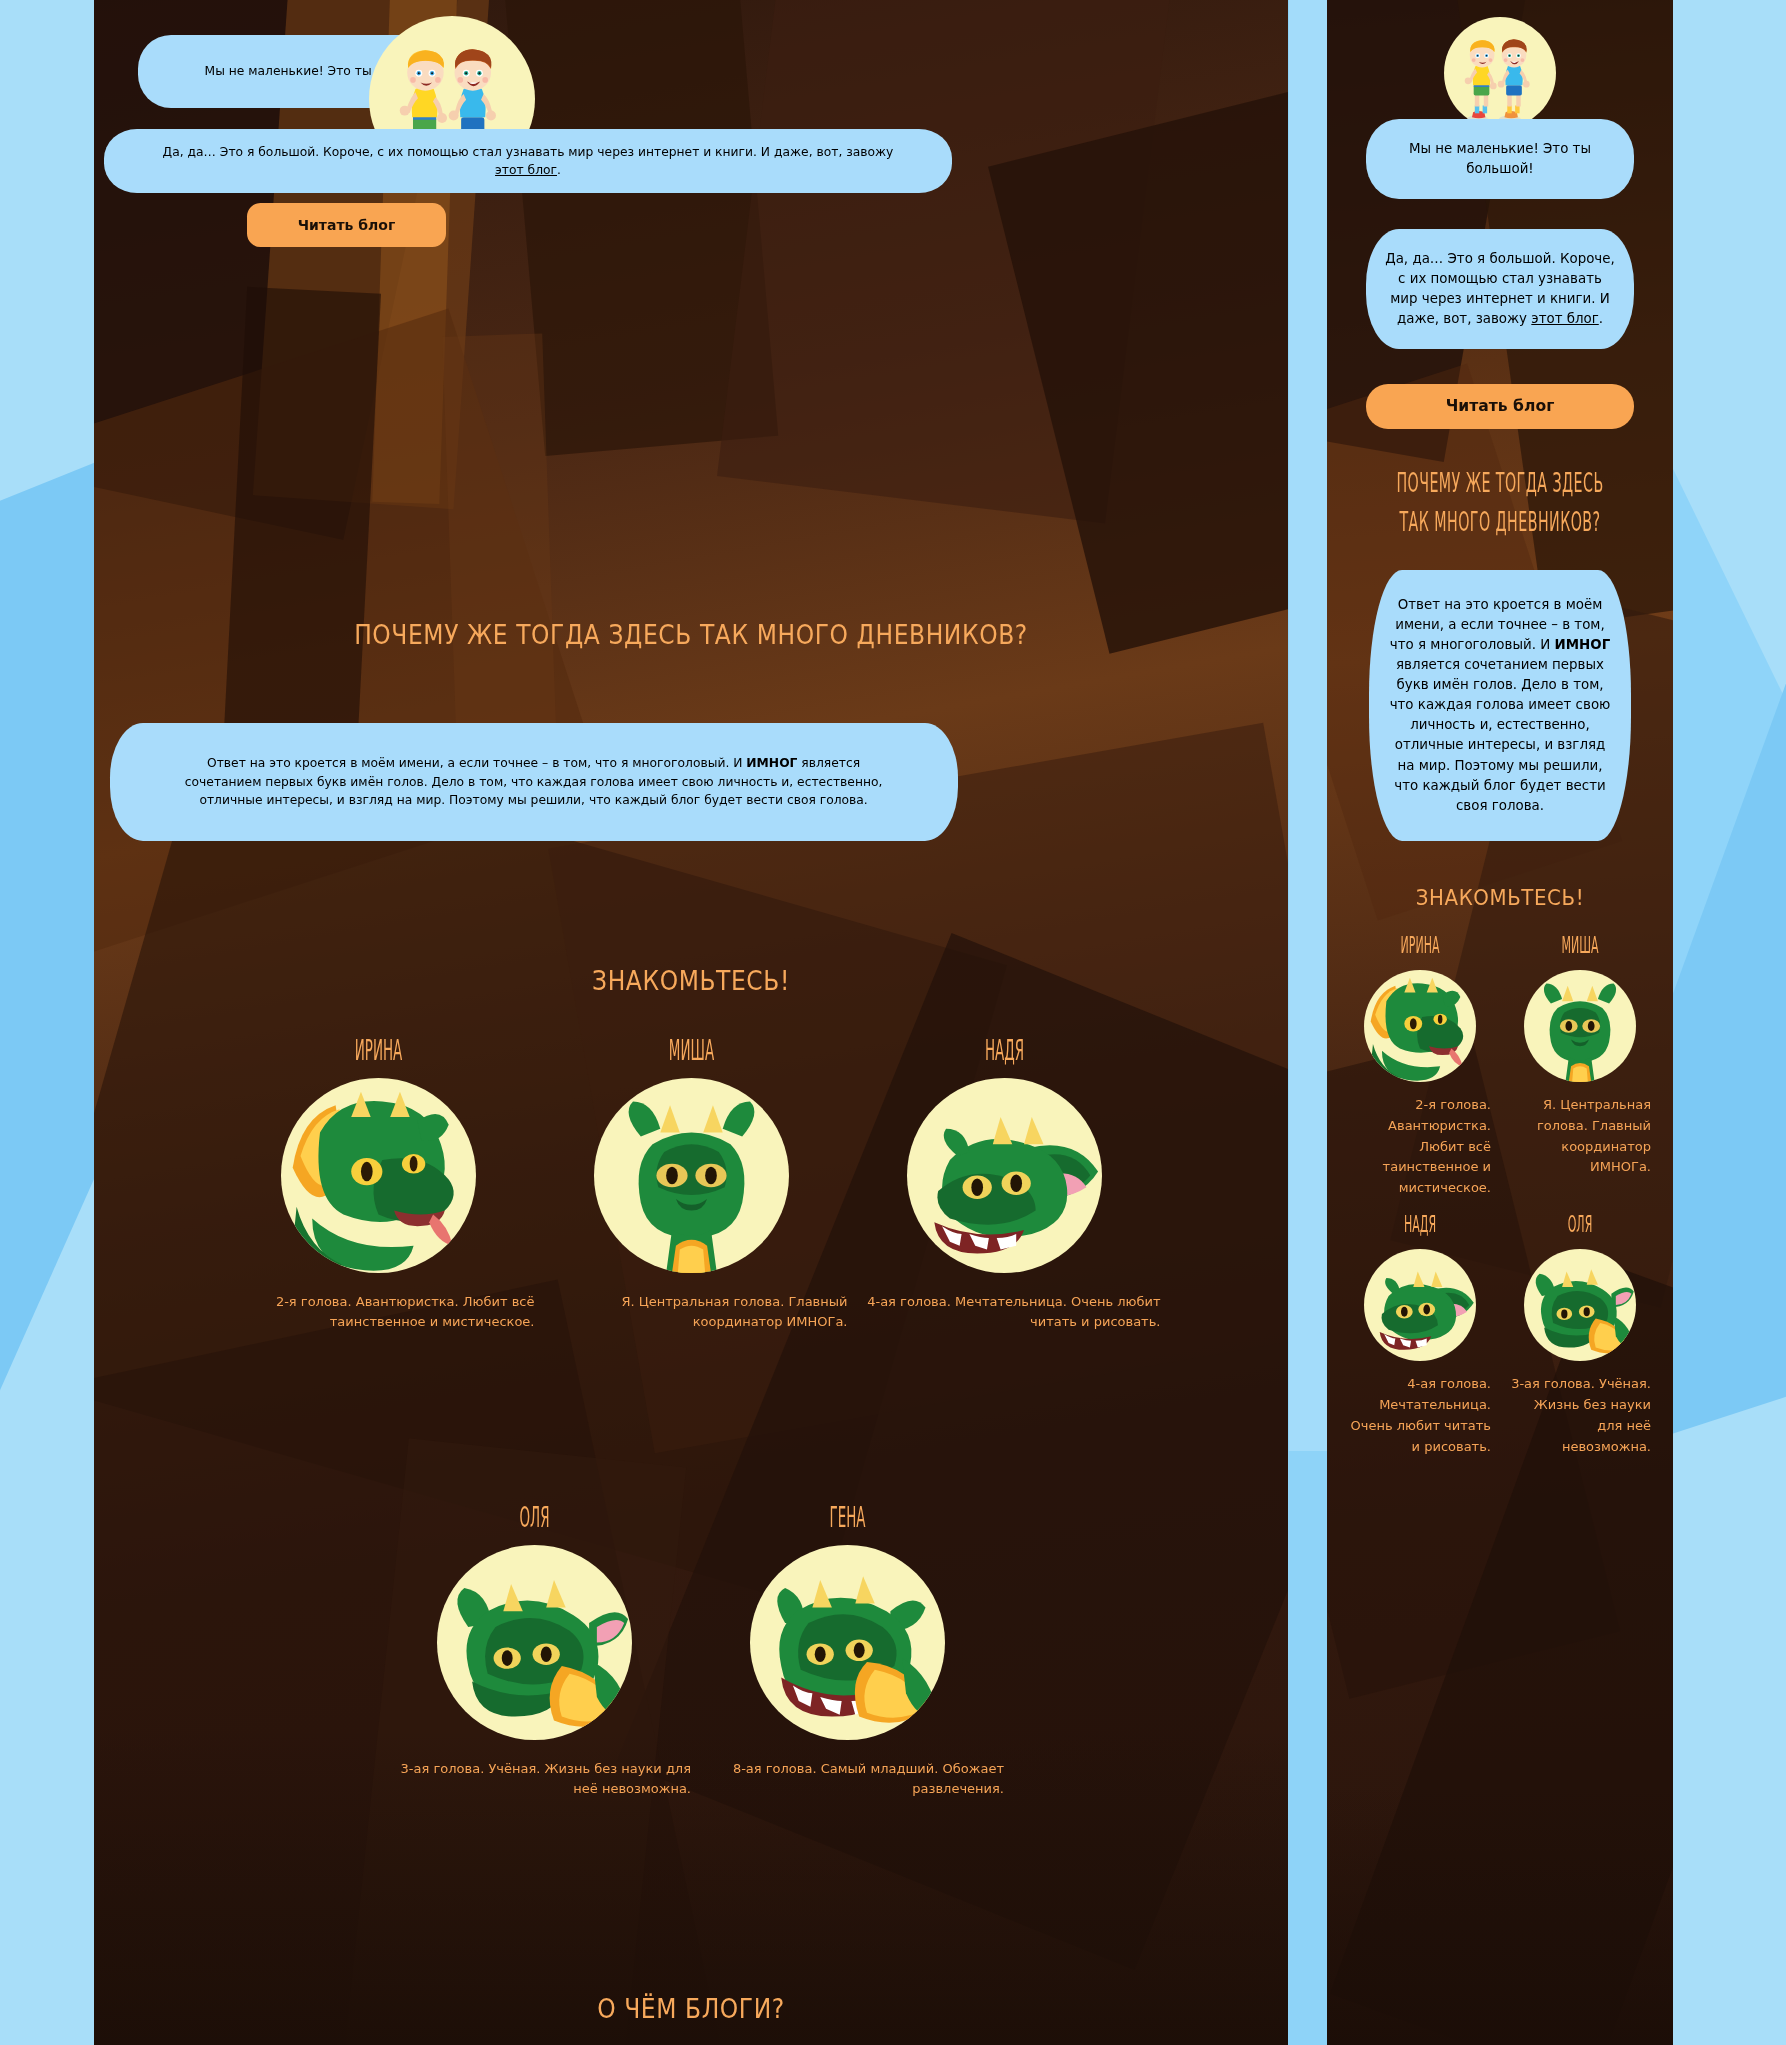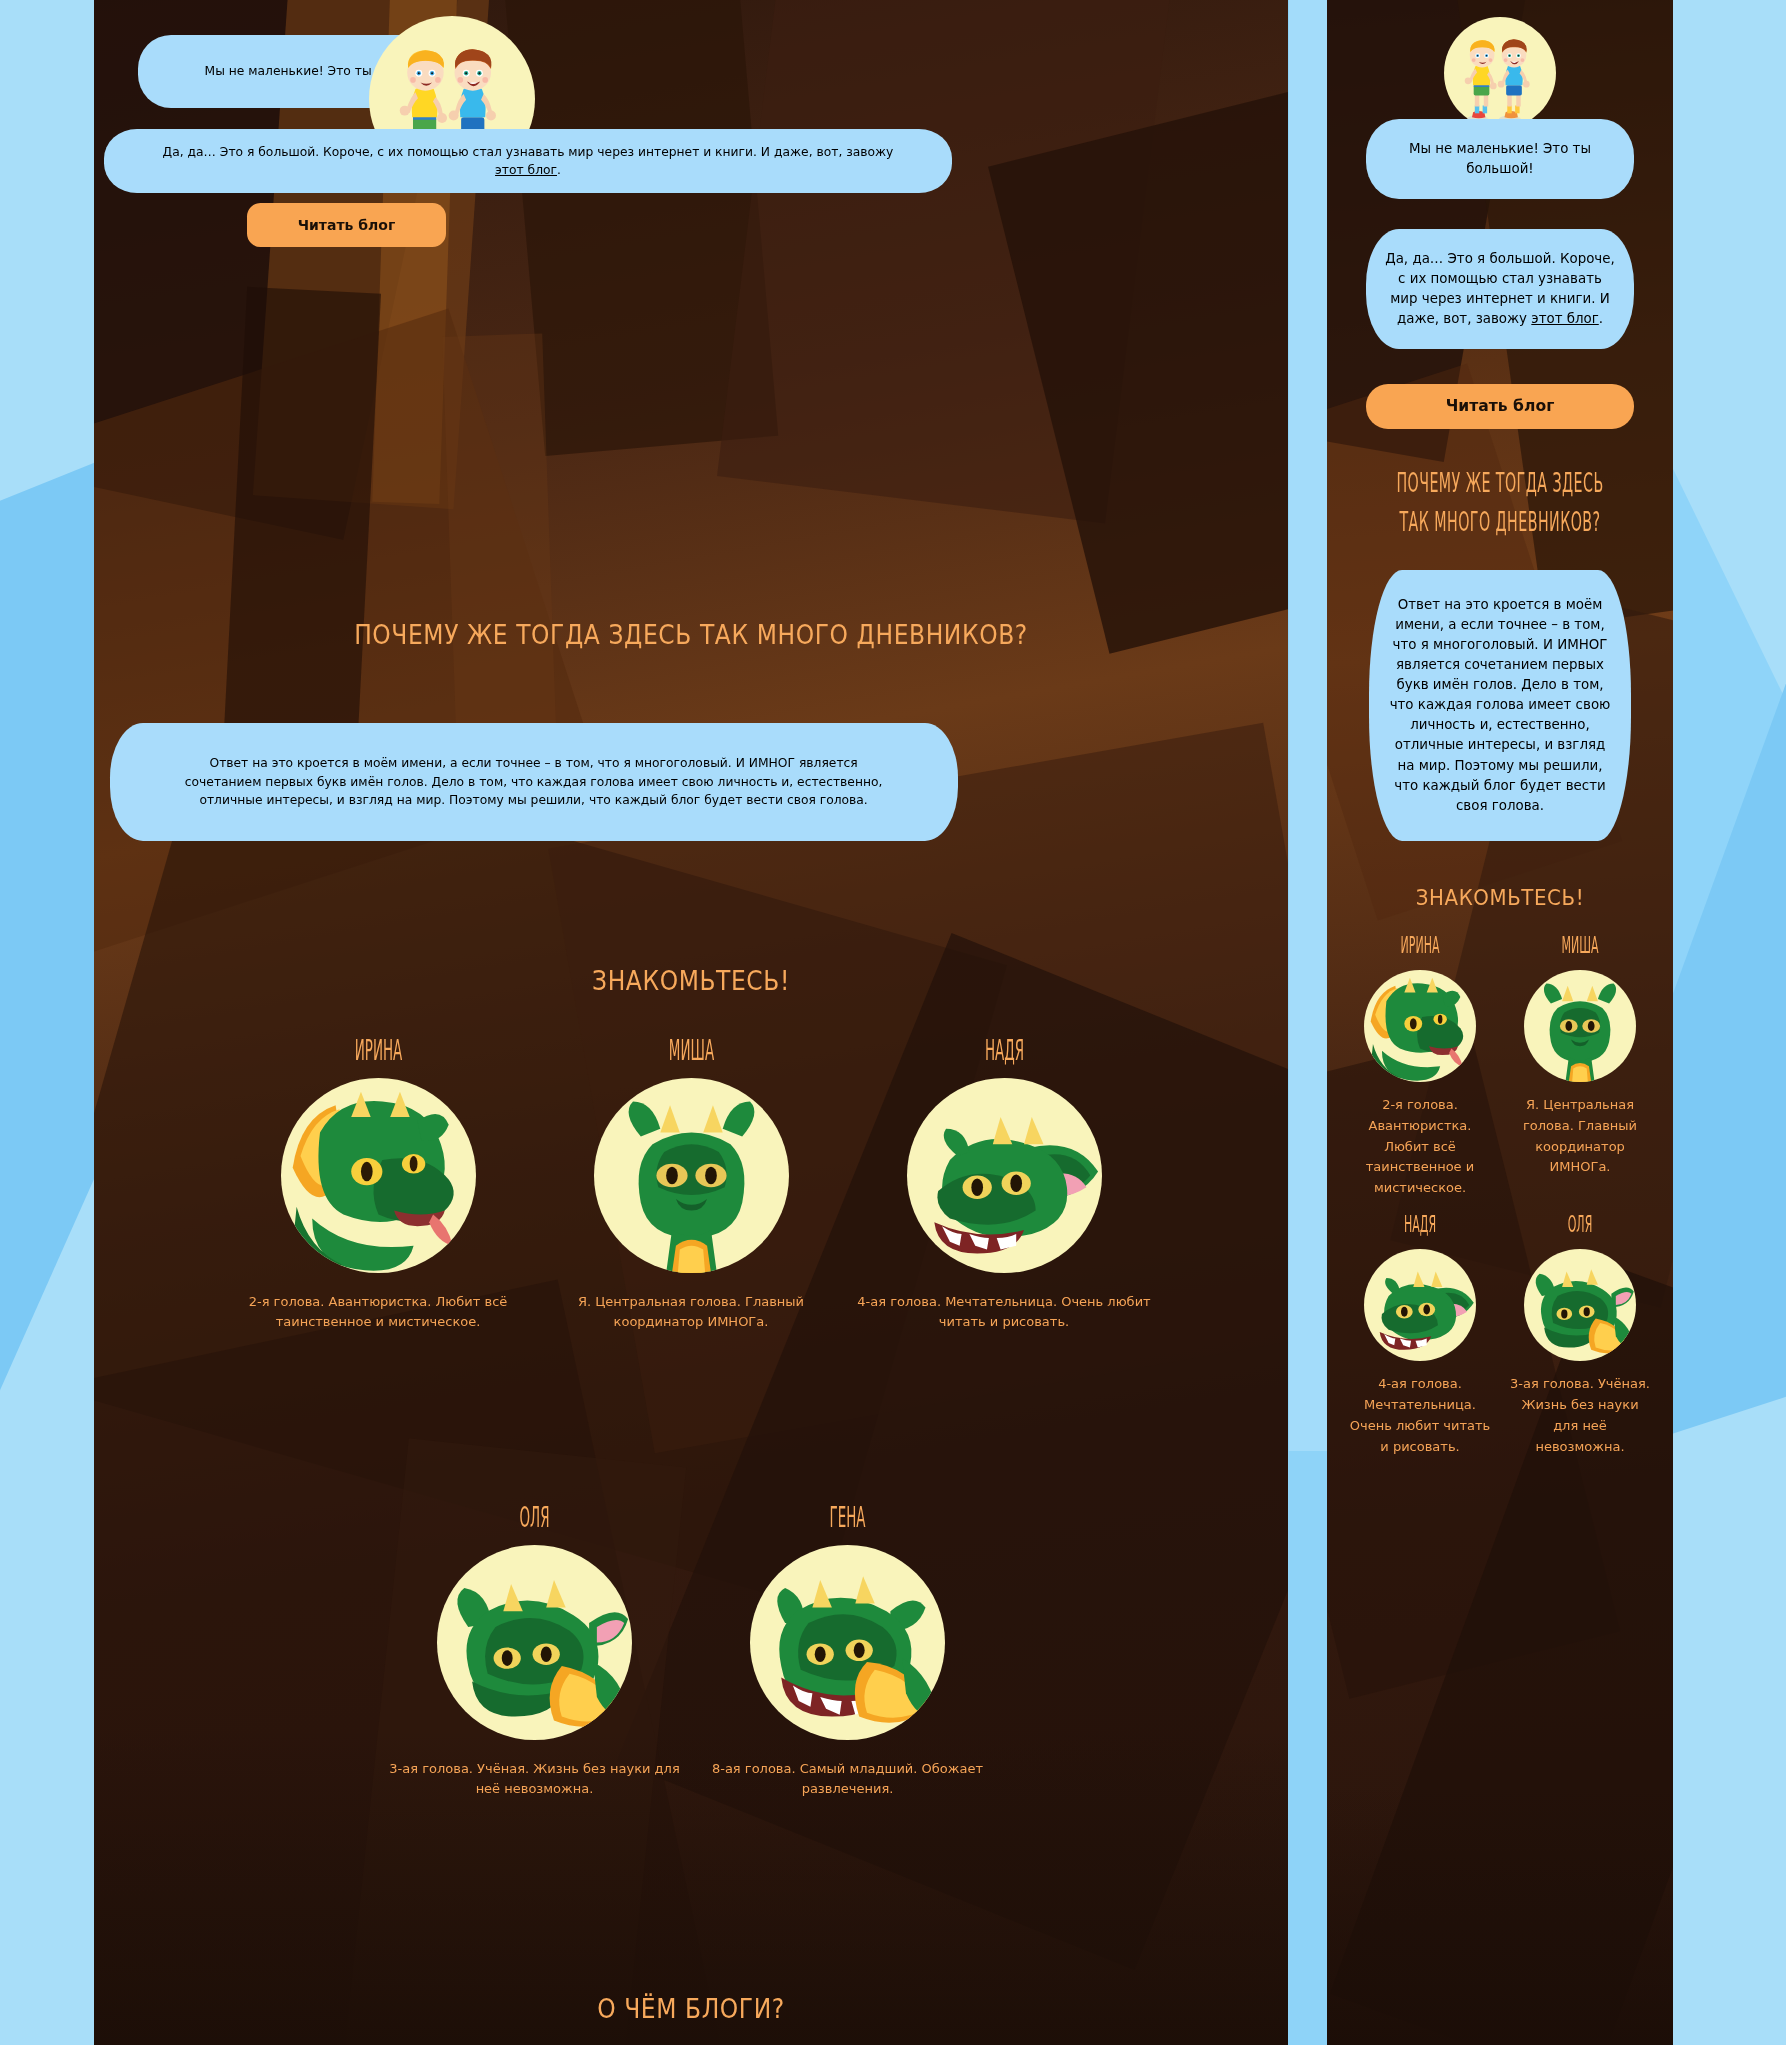--- a/index.html
+++ b/index.html
@@ -37,21 +37,21 @@
     box-shadow:0 0 0 rgba(0,0,0,0);
   }
   .bubble.tail-right::after{
     content:""; position:absolute; right:-19px; top:50%;
     width:0;height:0; transform:translateY(-50%);
     border-top:14.5px solid transparent;
     border-bottom:14.5px solid transparent;
     border-left:21px solid #a9dcfb;
   }
   .bubble-text{ line-height:1.5; }
-  .bubble-text b{font-weight:normal;}
+  .bubble-text b{font-weight:bold;}
   .bubble-link{ text-decoration:underline; color:#000; }
 
   
   .avatar-circle{
     background:#f9f4bb;
     border-radius:50%;
     position:relative;
     overflow:hidden;
   }
 
@@ -84,21 +84,21 @@
   .char-name{
     color:#f7a95c;
     text-align:center;
     font-family:"DejaVu Sans Condensed","Liberation Sans", sans-serif;
     text-transform:uppercase;
     transform:scaleX(.68) scaleY(1.3);
     white-space:nowrap;
   }
   .char-desc{
     color:#f6a457;
-    text-align:center;
+    text-align:right;
     line-height:1.6;
   }
   .d-bubble1{
     position:absolute; left:44px; top:35px; width:366px; height:73px;
     display:flex;align-items:center;justify-content:center;
     padding:0 22px; font-size:12.3px;
   }
   .d-avatar1{ position:absolute; left:275px; top:15.6px; width:166px;height:166px; }
   .d-bubble2{
     position:absolute; left:10px; top:129px; width:848px;height:64px;

